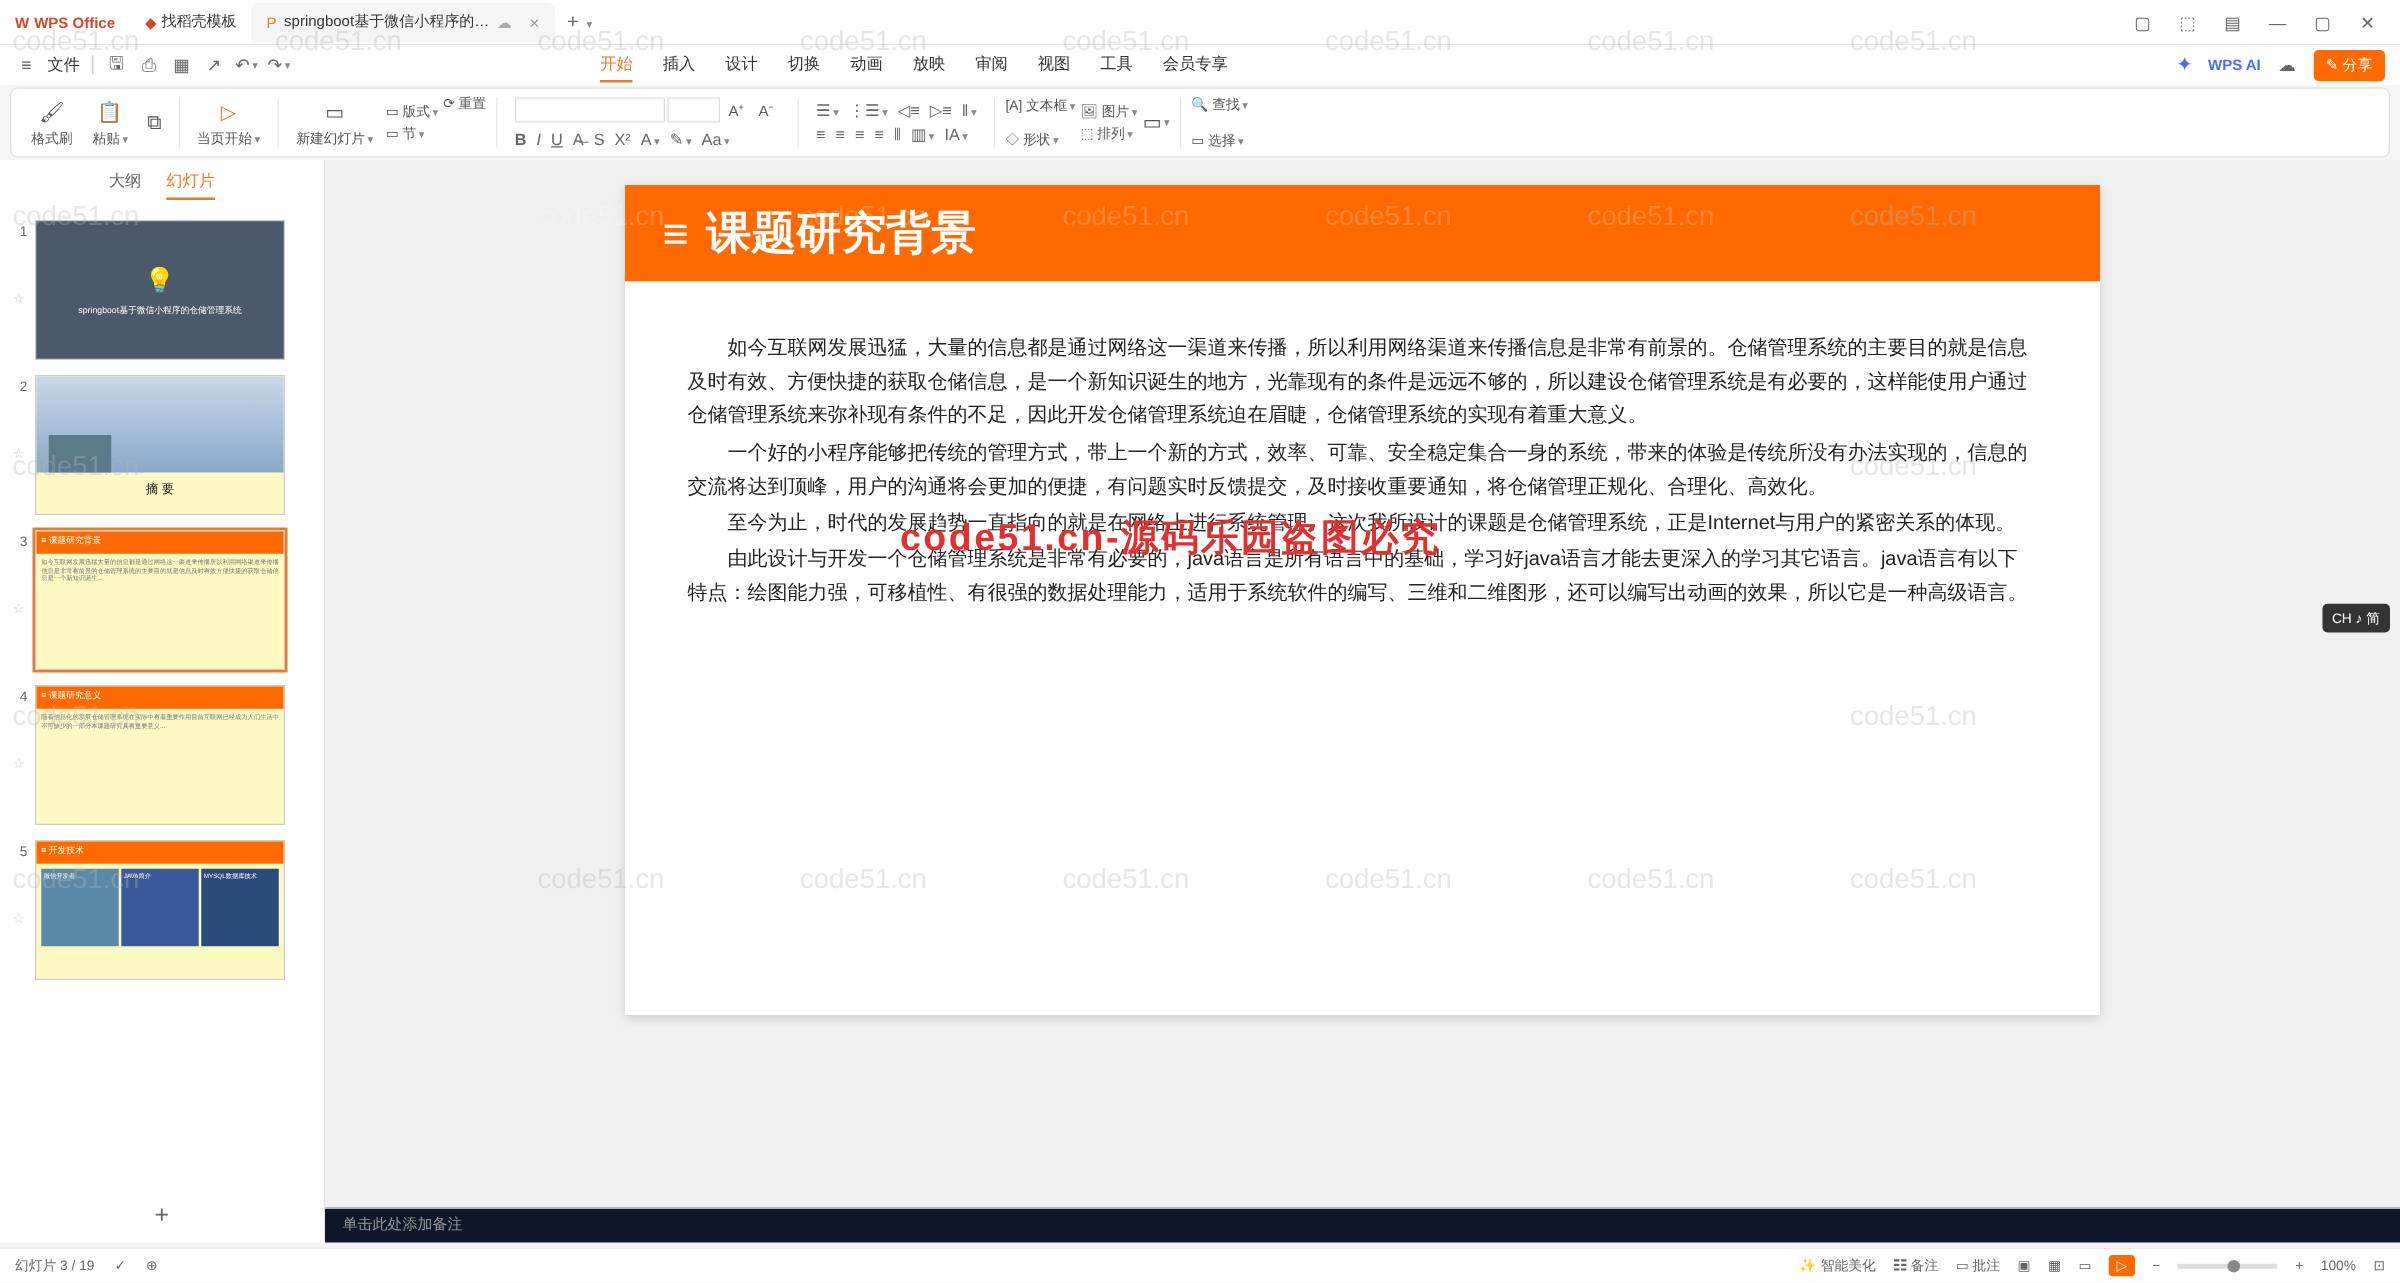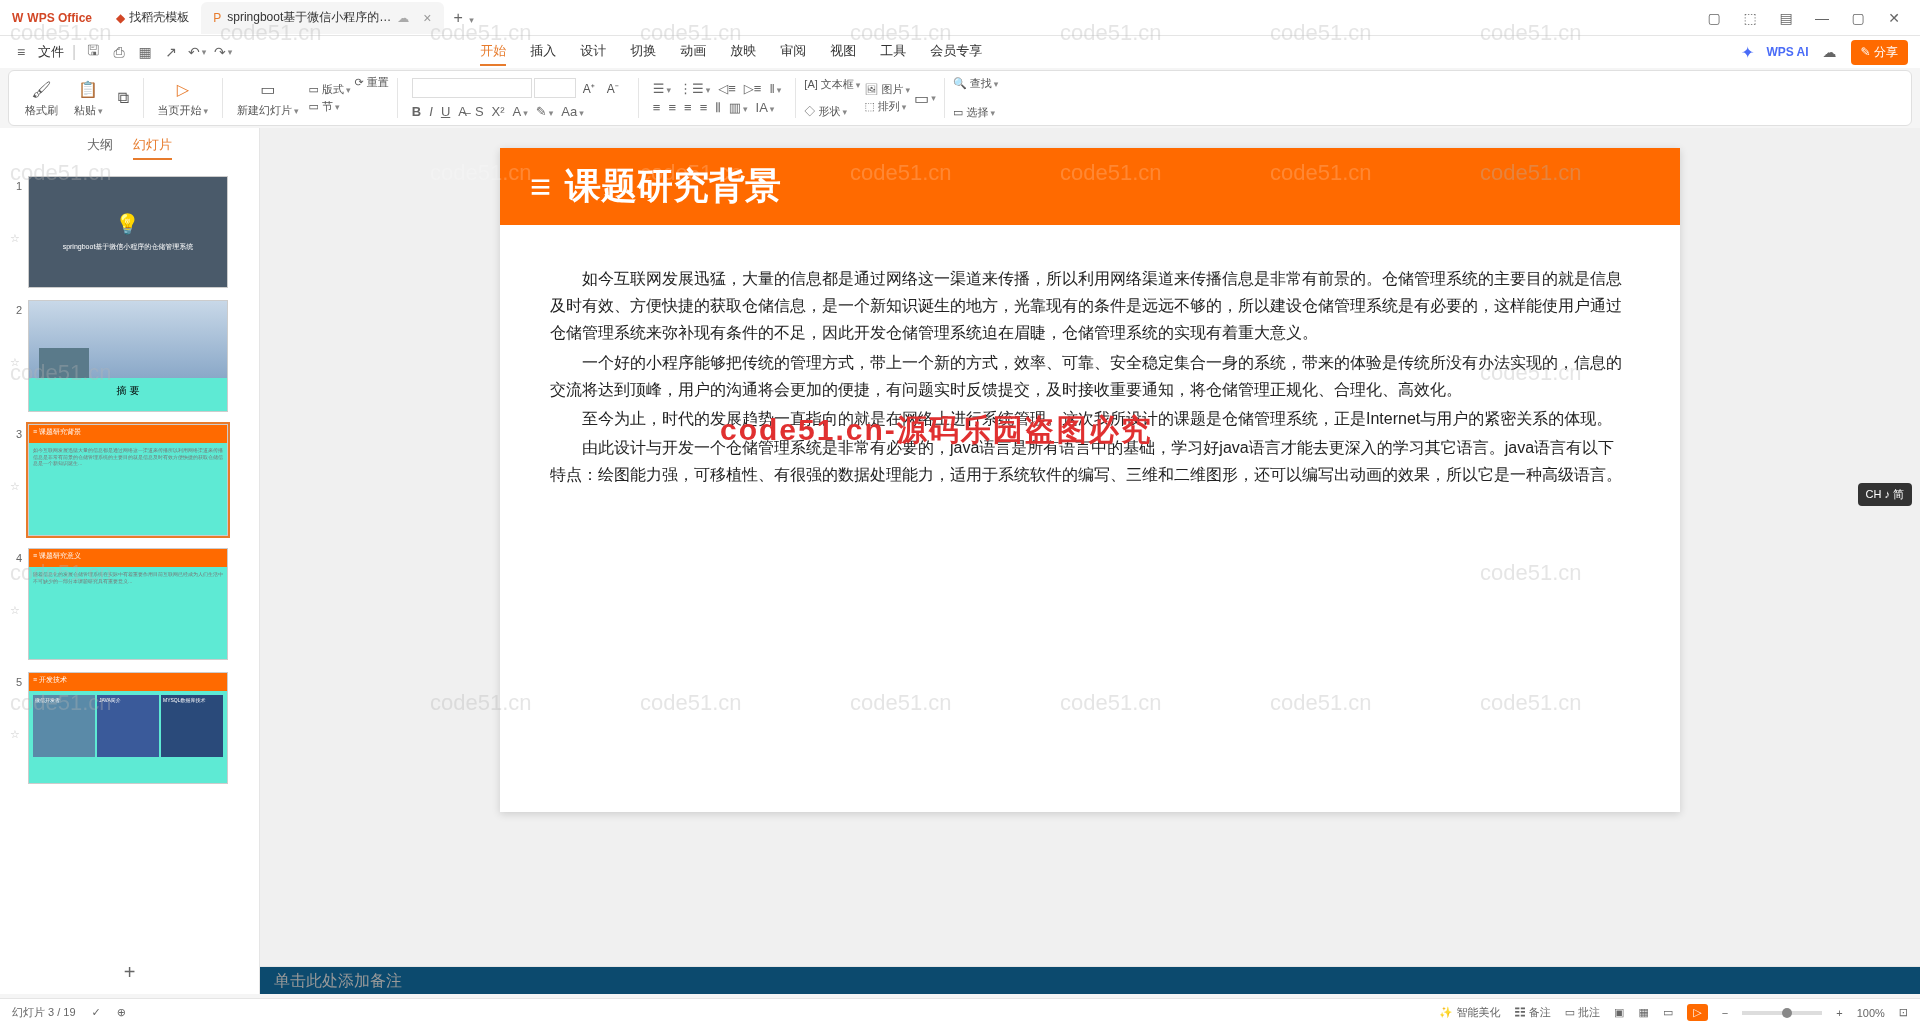--- a/index.html
+++ b/index.html
@@ -36,31 +36,31 @@
 .workspace { display: flex; height: calc(100% - 160px); justify-content: flex-end; }
 .thumb-panel { width: 260px; background: #fff; border-right: 1px solid #e5e5e5; display: flex; flex-direction: column; }
 .thumb-tabs { display: flex; gap: 20px; padding: 8px 0; justify-content: center; font-size: 13px; }
 .thumb-tab { color: #666; cursor: pointer; padding-bottom: 4px; }
 .thumb-tab.active { color: #e77b2c; border-bottom: 2px solid #e77b2c; }
 .thumbs { flex: 1; overflow-y: auto; padding: 8px; }
 .thumb-row { display: flex; gap: 6px; margin-bottom: 12px; align-items: flex-start; }
 .thumb-num { font-size: 11px; color: #666; width: 14px; text-align: right; padding-top: 4px; }
 .thumb-star { font-size: 11px; color: #ccc; }
 .thumb-numcol { display: flex; flex-direction: column; align-items: center; gap: 40px; }
-.thumb { width: 200px; height: 112px; background: #5eead4; border: 1px solid #ccc; position: relative; overflow: hidden; }
+.thumb { width: 200px; height: 112px; background: #fef9c3; border: 1px solid #ccc; position: relative; overflow: hidden; }
 .thumb.selected { outline: 2px solid #e77b2c; }
 .thumb-add { display: flex; justify-content: center; padding: 10px; font-size: 20px; color: #666; }
 
 .slide-area { flex: 1; background: #f0f0f0; display: flex; flex-direction: column; position: relative; }
 .slide-canvas { flex: 1; display: flex; align-items: flex-start; justify-content: center; padding: 20px 40px; }
 .slide { width: 1180px; height: 664px; background: #fff; box-shadow: 0 2px 8px rgba(0,0,0,0.15); position: relative; }
 .slide-header { background: #ff6a00; color: #fff; padding: 14px 30px; font-size: 36px; font-weight: bold; display: flex; align-items: center; gap: 14px; }
 .slide-body { padding: 40px 50px; font-size: 16px; line-height: 1.7; color: #222; }
 .slide-body p { text-indent: 2em; margin-bottom: 2px; }
-.notes { height: 28px; background: #0c4a6e; border-top: 1px solid #e5e5e5; padding: 4px 14px; font-size: 16px; color: #999; }
+.notes { height: 28px; background: #0f172a; border-top: 1px solid #e5e5e5; padding: 4px 14px; font-size: 12px; color: #999; }
 
 .statusbar { position: absolute; bottom: 0; left: 0; right: 0; height: 28px; background: #fff; border-top: 1px solid #e5e5e5; display: flex; align-items: center; padding: 0 12px; font-size: 11px; color: #666; gap: 16px; }
 .statusbar .right { margin-left: auto; display: flex; gap: 14px; align-items: center; }
 
 .watermark { position: absolute; color: rgba(180,180,180,0.35); font-size: 22px; pointer-events: none; font-family: Arial; }
 .wm-red { position: absolute; color: #e03030; font-size: 30px; font-weight: bold; pointer-events: none; letter-spacing: 2px; }
 
 .th-bar { height: 18px; background: #ff6a00; color: #fff; font-size: 7px; padding: 2px 4px; }
 .th-text { font-size: 5px; color: #777; padding: 4px; line-height: 1.3; }
 

